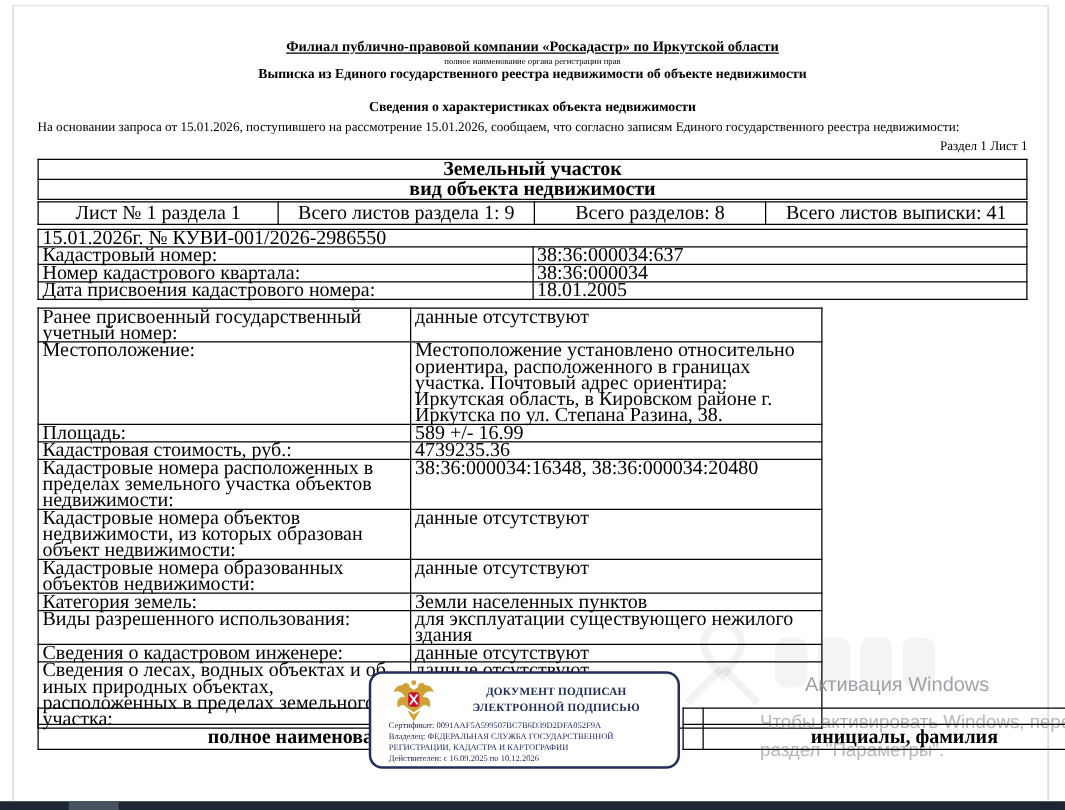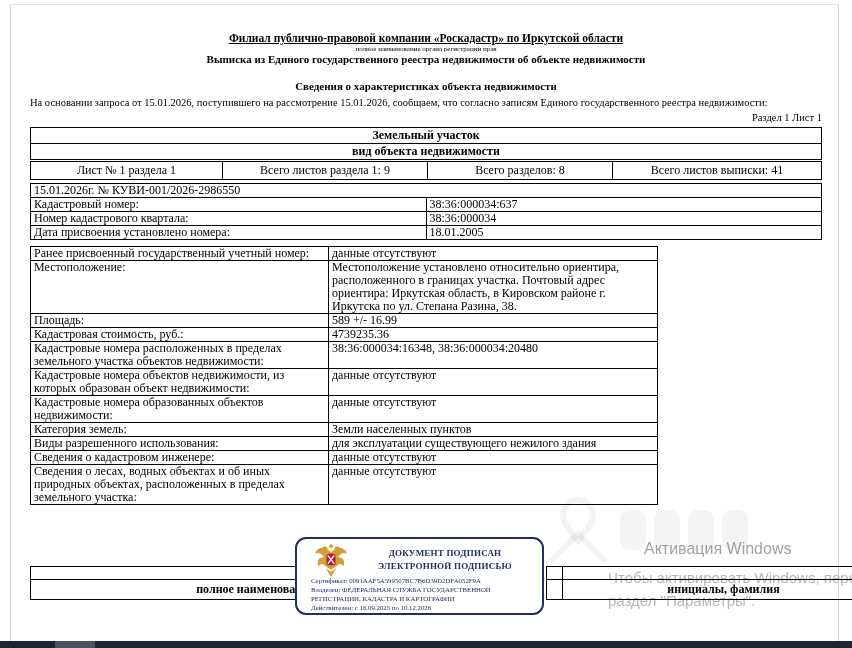--- a/index.html
+++ b/index.html
@@ -10,21 +10,21 @@
   
   .frame-line { position:absolute; background:#d2d2d2; }
   
   .hdr { position:absolute; left:30px; width:792px; }
   .center { text-align:center; }
   .b { font-weight:bold; }
   .u { text-decoration:underline; }
   
   table { border-collapse:collapse; position:absolute; table-layout:fixed; background:transparent; }
   td {
-    border:1px solid #000; font-size:12px; line-height:13px;
+    border:1px solid #000; font-size:16px; line-height:13px;
     padding:0 3px; vertical-align:top; font-family:"Liberation Serif", serif;
   }
   .tA td, .tB td { text-align:center; }
   .tA td { font-weight:bold; height:15px; vertical-align:middle; }
   .tB td { height:17px; vertical-align:middle; }
   .lblcol { width:291px; }
   .sig td { vertical-align:middle; text-align:center; }
   .sig .r1 td { height:12px; }
   .sig .r2 td { height:19px; font-weight:bold; }
   .sig .narrow { width:9px; }
@@ -109,21 +109,21 @@
     </tr>
     <tr>
       <td class="lblcol">Кадастровый номер:</td>
       <td>38:36:000034:637</td>
     </tr>
     <tr>
       <td class="lblcol">Номер кадастрового квартала:</td>
       <td>38:36:000034</td>
     </tr>
     <tr>
-      <td class="lblcol">Дата присвоения установлено номера:</td>
+      <td class="lblcol">Дата присвоения кадастрового номера:</td>
       <td>18.01.2005</td>
     </tr>
   </tbody>
     </table>
 
   <table style="left:30px; top:246px; width:628px;">
     <tbody>
         <tr>
       <td class="lblcol">Ранее присвоенный государственный учетный номер:</td>
       <td>данные отсутствуют</td>

